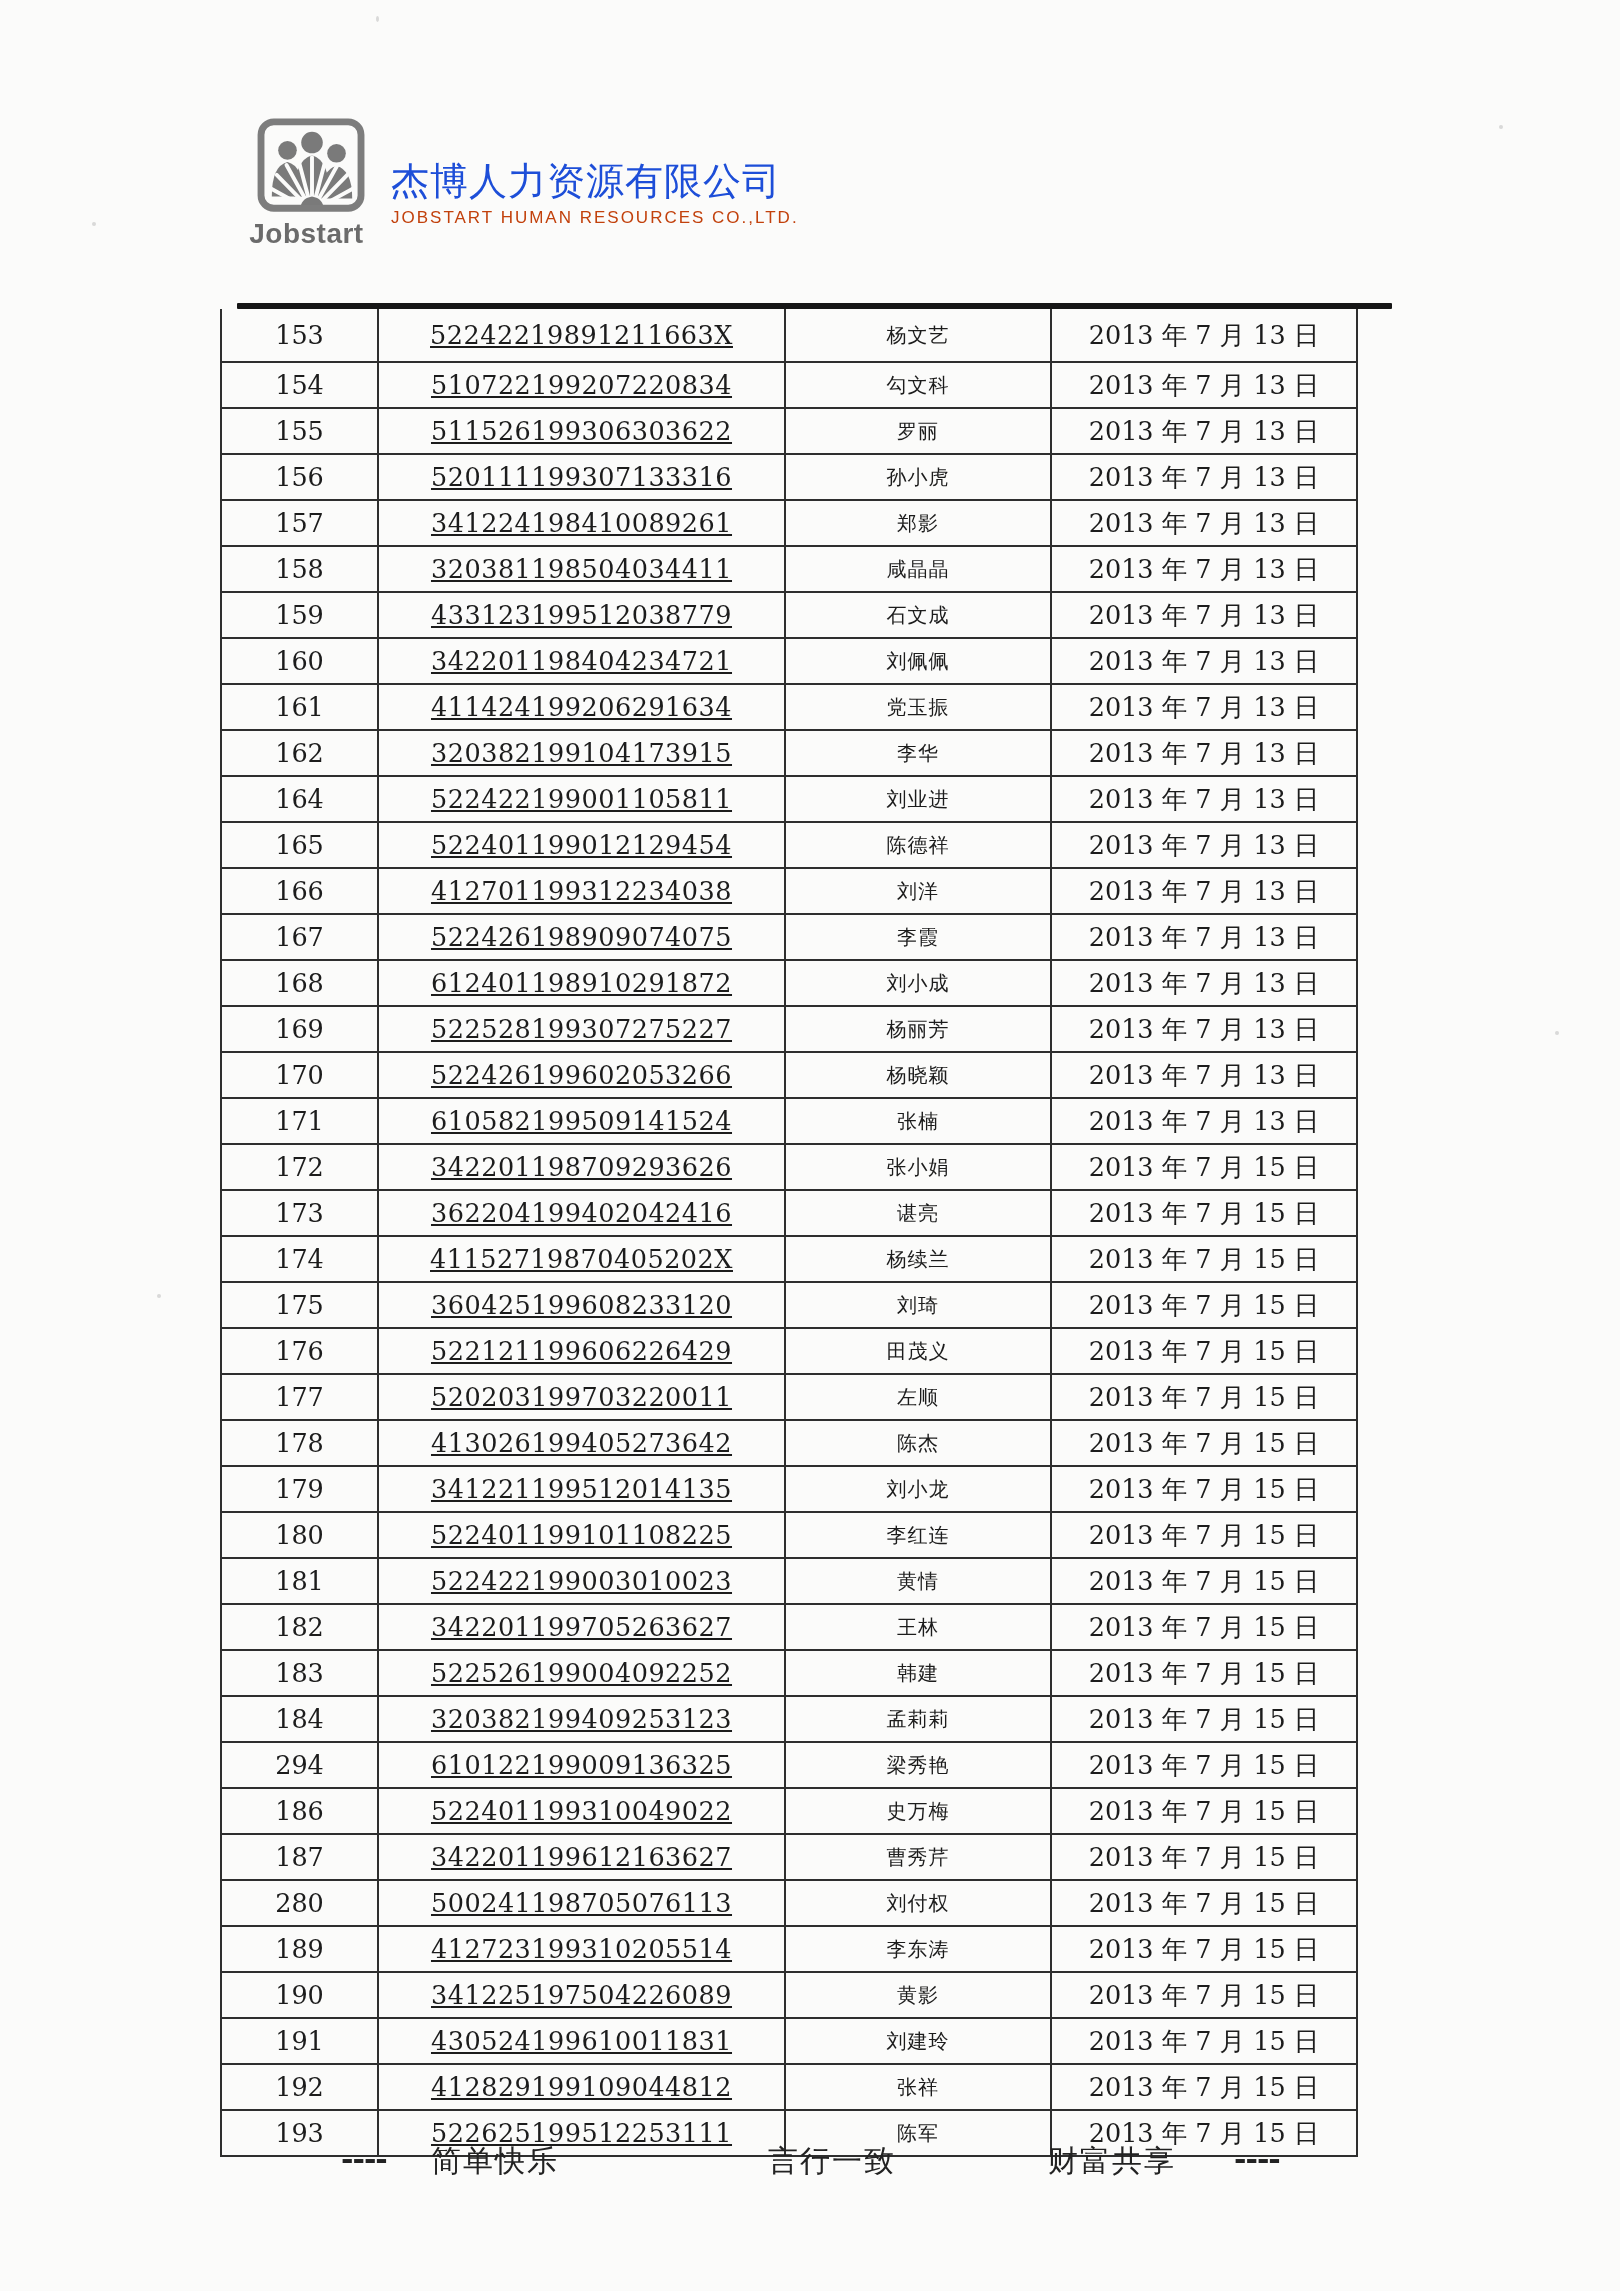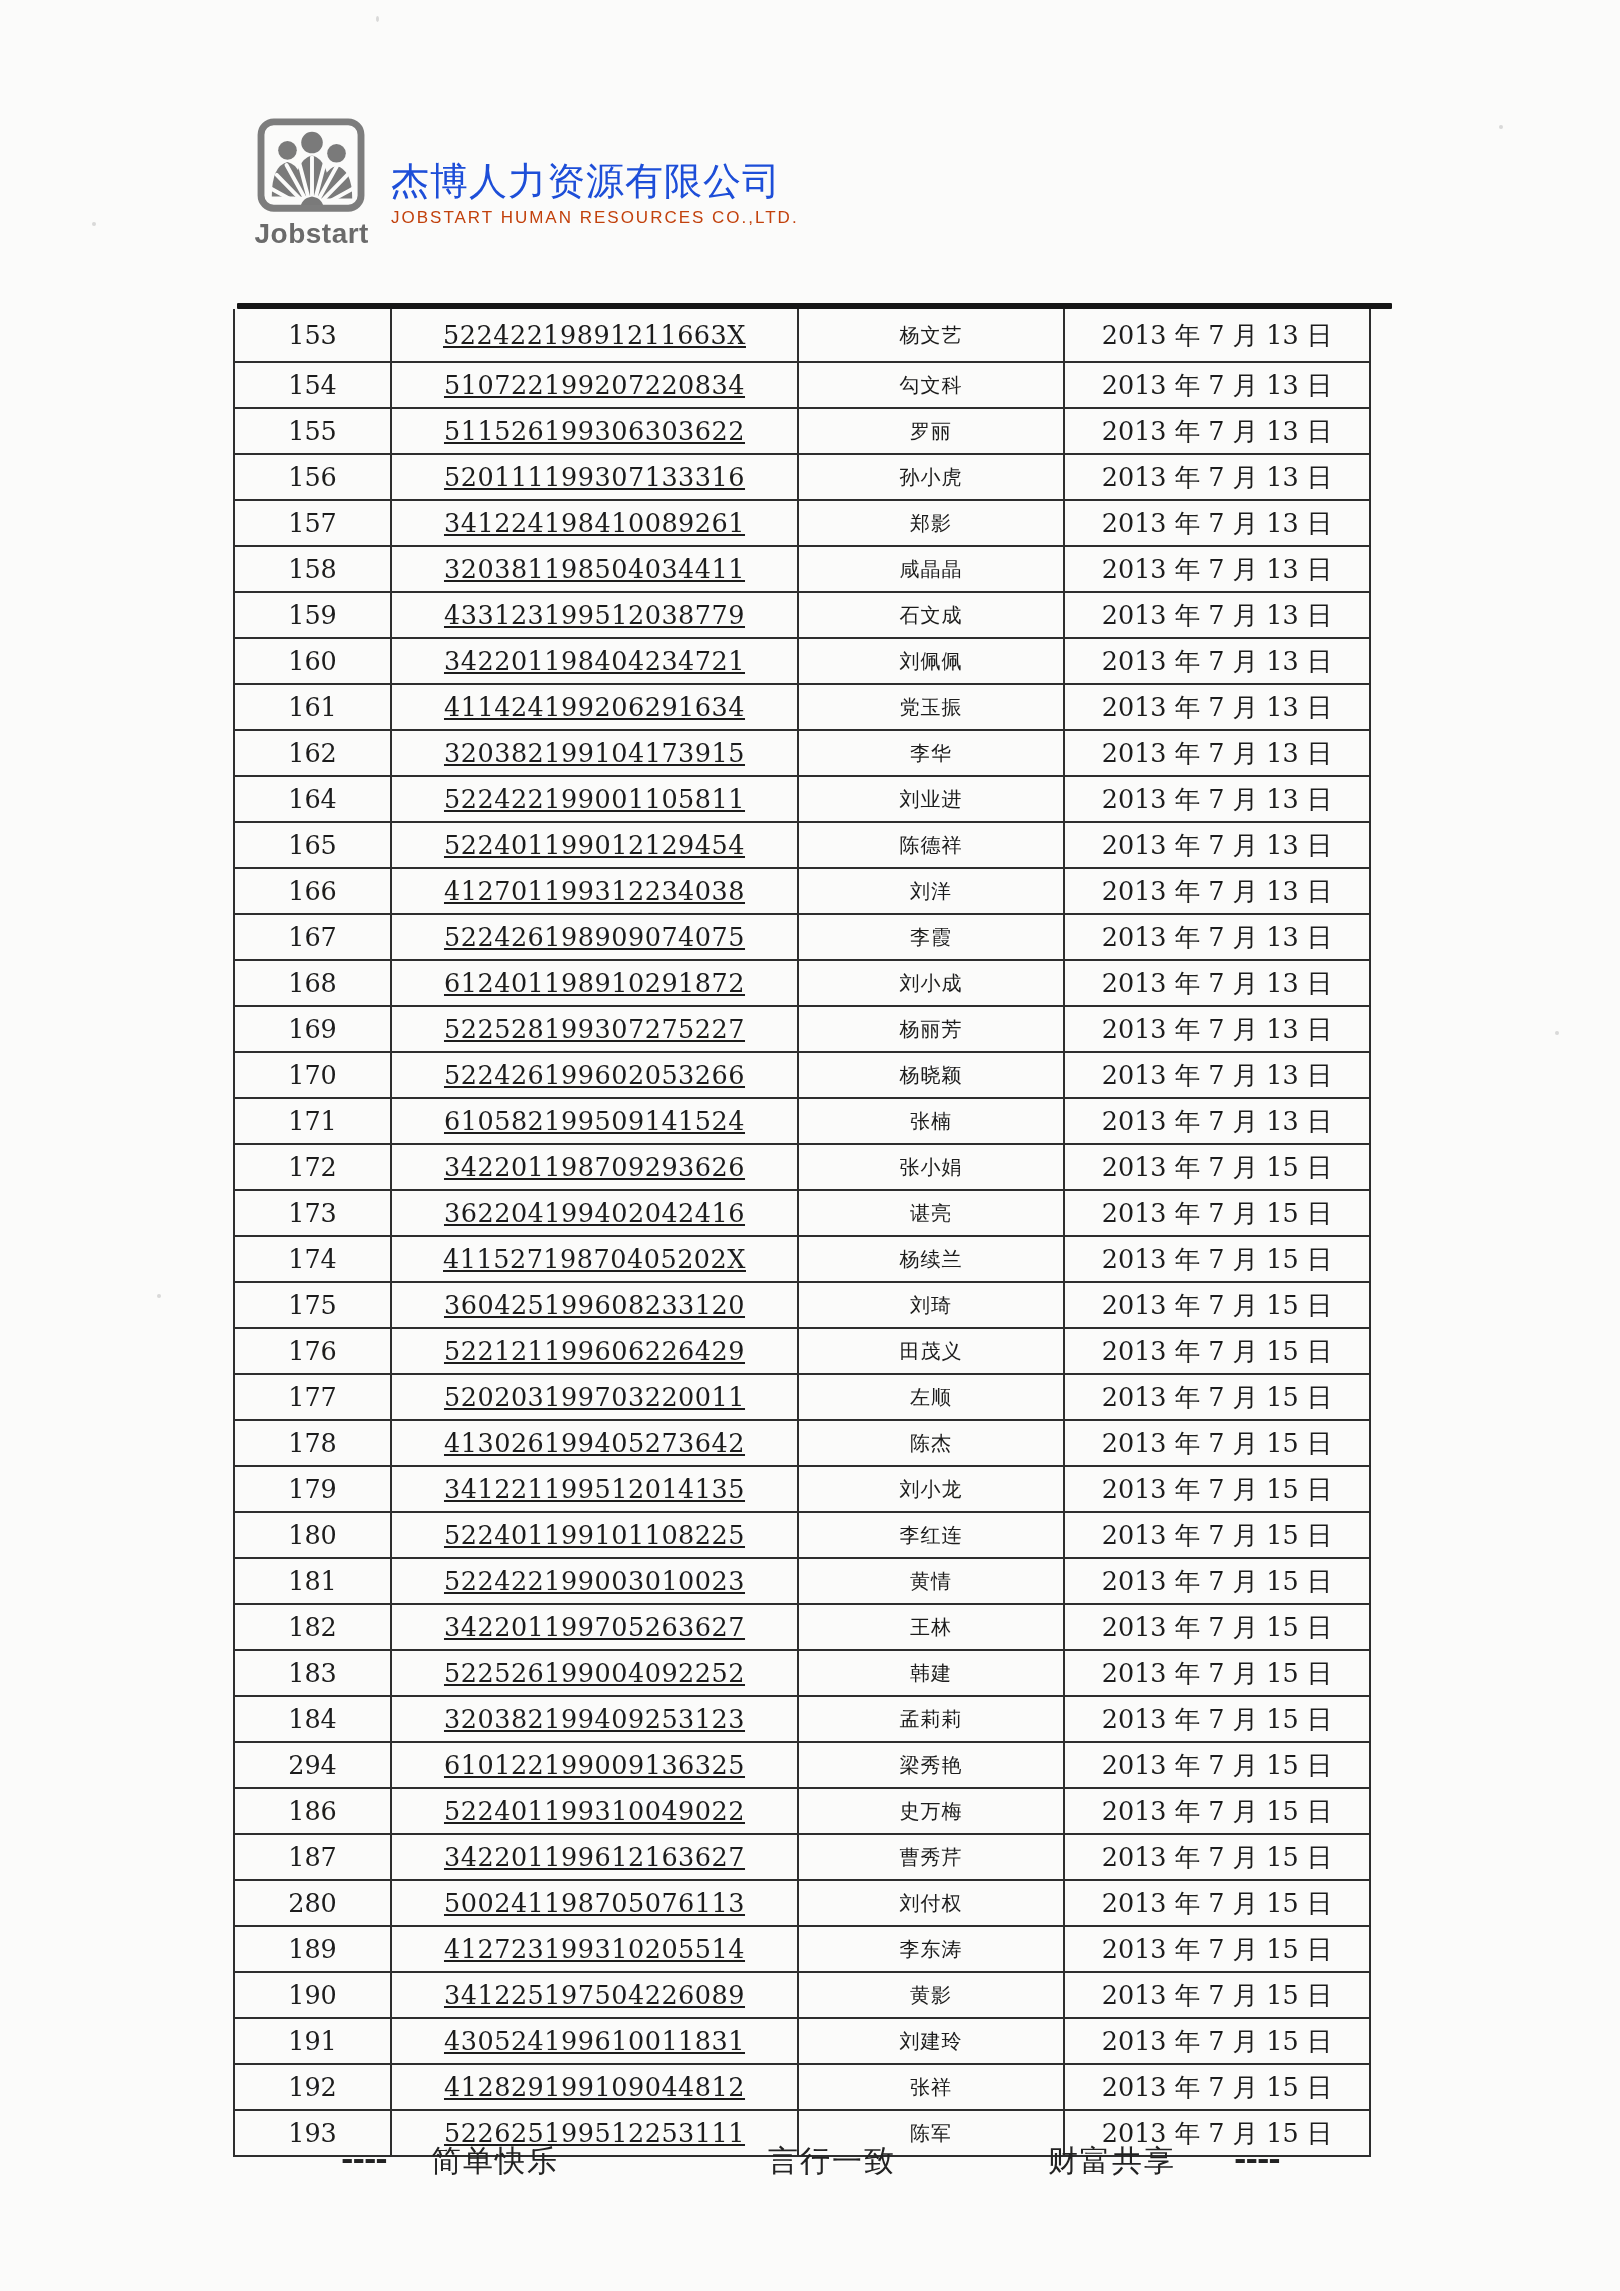--- a/index.html
+++ b/index.html
@@ -10,41 +10,41 @@
     background:#fbfbfa;
     overflow:hidden;
     font-family:"DejaVu Serif","Liberation Serif",serif;
     color:#1c1c1c;
   }
   
   .logo-box{position:absolute;left:257px;top:118px;width:110px;height:129px;}
   .logo-box svg{display:block;}
   .logo-wordmark{
     position:absolute;left:-7.8px;top:100px;width:125px;
-    text-align:center;
+    text-align:left;
     font-family:"Liberation Sans","DejaVu Sans",sans-serif;
     font-weight:bold;font-size:28px;color:#6b6b6b;letter-spacing:0.5px;
   }
   .company-block{position:absolute;left:391px;top:161px;}
   .company-zh{
     font-size:38px;color:#1d4ed8;letter-spacing:1px;line-height:1.1;
     font-family:Liberation Serif, serif;
   }
   .company-en{
     margin-top:4.9px;
     font-family:"Liberation Sans","DejaVu Sans",sans-serif;
     font-size:17px;color:#c2410c;letter-spacing:2px;
   }
   
   .top-rule{
     position:absolute;left:237px;top:303px;width:1155px;height:5.9px;
     background:#161616;border-radius:1px;
   }
   table.roster{
-    position:absolute;left:233px;top:309px;
+    position:absolute;left:220px;top:309px;
     width:1135px;
     border-collapse:collapse;table-layout:fixed;
     font-size:25.5px;
   }
   table.roster td{
     border:2px solid #2e2e2e;
     text-align:center;vertical-align:middle;
     height:44px;padding:0;
     white-space:nowrap;overflow:hidden;
     color:#1c1c1c;

